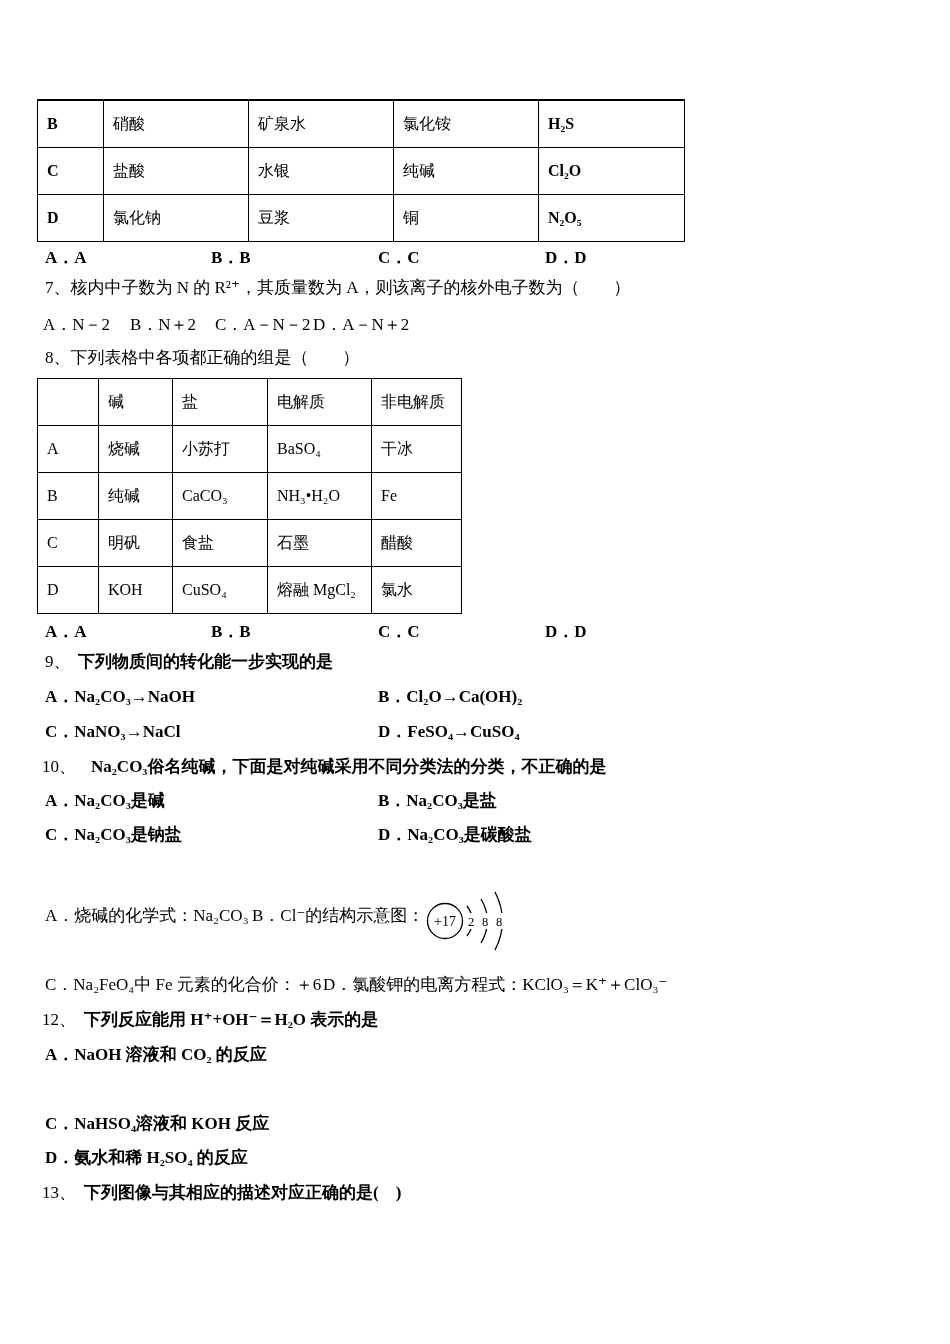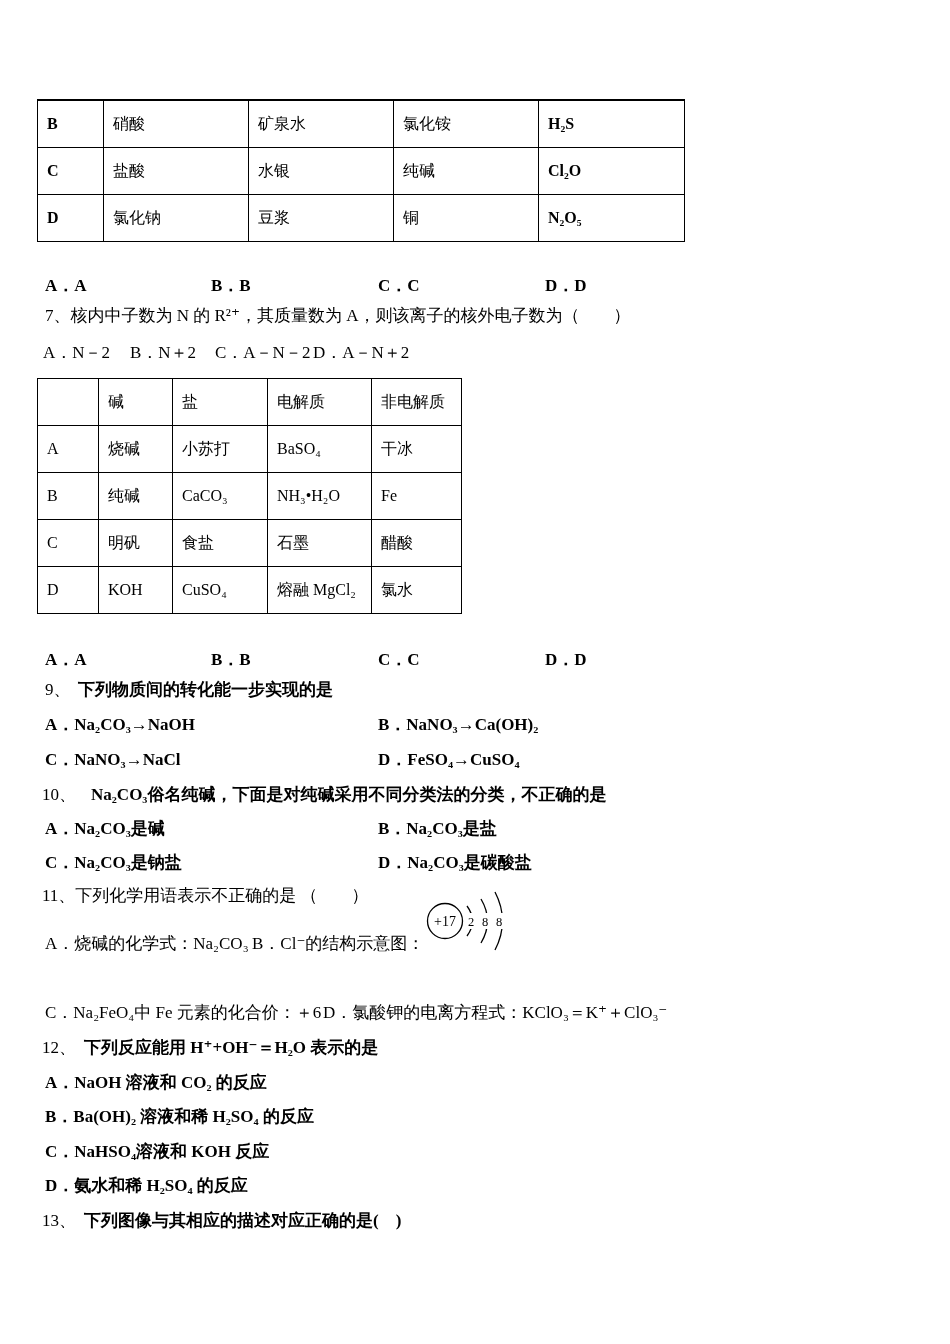--- a/index.html
+++ b/index.html
@@ -5,21 +5,21 @@
   html,body{margin:0;padding:0;background:#ffffff;}
   #page{
     position:relative;
     width:950px;height:1344px;
     background:#ffffff;
     color:#000;
     font-family:"Liberation Serif","DejaVu Serif",serif;
     font-size:17px;
     overflow:hidden;
   }
-  .line{position:absolute;left:0;right:0;white-space:nowrap;line-height:21px;margin-top:28px;}
+  .line{position:absolute;left:0;right:0;white-space:nowrap;line-height:21px;}
   .tab{position:absolute;white-space:nowrap;}
   .bold{font-weight:bold;}
   table{position:absolute;border-collapse:collapse;table-layout:fixed;background:#fff;}
   td{border:1px solid #000;height:46px;padding:0 2px 0 9px;font-size:16px;vertical-align:middle;overflow:hidden;}
   #table1{left:37px;top:99px;width:647px;border-top:2px solid #000;}
   #table1 td.lbl,#table1 td.frm{font-weight:bold;}
   #table2{left:37px;top:378px;width:424px;}
   #diagram{position:absolute;left:424px;top:884px;width:95px;height:72px;}
   svg text{font-family:"Liberation Serif","DejaVu Serif",serif;}
 </style>
@@ -69,20 +69,21 @@
   </div>
 
   <div class="line" style="top:277px;left:45px;right:auto">7、核内中子数为 N 的 R²⁺，其质量数为 A，则该离子的核外电子数为（　　）</div>
   <div class="line" style="top:314px">
     <span class="tab" style="left:43px">A．N－2</span>
     <span class="tab" style="left:130px">B．N＋2</span>
     <span class="tab" style="left:215px">C．A－N－2</span>
     <span class="tab" style="left:313px">D．A－N＋2</span>
   </div>
 
+  <div class="line" style="top:347px;left:45px;right:auto">8、下列表格中各项都正确的组是（　　）</div>
 
   <table id="table2">
     <colgroup>
         <col style="width:61px">
         <col style="width:74px">
         <col style="width:95px">
         <col style="width:104px">
         <col style="width:90px">
       </colgroup>
     <tbody>
@@ -130,41 +131,40 @@
     <span class="tab" style="left:378px">C．C</span>
     <span class="tab" style="left:545px">D．D</span>
   </div>
 
   <div class="line" style="top:651px">
     <span class="tab" style="left:45px">9、</span>
     <span class="tab bold" style="left:78px">下列物质间的转化能一步实现的是</span>
   </div>
   <div class="line bold" style="top:686px">
     <span class="tab" style="left:45px">A．Na₂CO₃→NaOH</span>
-    <span class="tab" style="left:378px">B．NaNO₃→Ca(OH)₂</span>
+    <span class="tab" style="left:378px">B．Cl₂O→Ca(OH)₂</span>
   </div>
   <div class="line bold" style="top:721px">
     <span class="tab" style="left:45px">C．NaNO₃→NaCl</span>
     <span class="tab" style="left:378px">D．FeSO₄→CuSO₄</span>
   </div>
 
   <div class="line" style="top:756px">
     <span class="tab" style="left:42px">10、</span>
     <span class="tab bold" style="left:91px">Na₂CO₃俗名纯碱，下面是对纯碱采用不同分类法的分类，不正确的是</span>
   </div>
   <div class="line bold" style="top:790px">
     <span class="tab" style="left:45px">A．Na₂CO₃是碱</span>
     <span class="tab" style="left:378px">B．Na₂CO₃是盐</span>
   </div>
   <div class="line bold" style="top:824px">
     <span class="tab" style="left:45px">C．Na₂CO₃是钠盐</span>
     <span class="tab" style="left:378px">D．Na₂CO₃是碳酸盐</span>
   </div>
 
-  <div class="line" style="top:857px;left:42px;right:auto">11、下列化学用语表示不正确的是 （　　）</div>
   <div class="line" style="top:905px">
     <span class="tab" style="left:45px">A．烧碱的化学式：Na₂CO₃</span>
     <span class="tab" style="left:252px">B．Cl⁻的结构示意图：</span>
   </div>
   <div id="diagram">
     <svg width="95" height="72" viewBox="0 0 95 72">
       <circle cx="21" cy="37" r="17.5" fill="none" stroke="#000" stroke-width="1.3"></circle>
       <text x="21" y="42" text-anchor="middle" font-size="14">+17</text>
       <path d="M 43 22 Q 54 37 43 52" fill="none" stroke="#000" stroke-width="1.3"></path>
       <path d="M 57 15 Q 70 37 57 59" fill="none" stroke="#000" stroke-width="1.3"></path>
@@ -180,21 +180,20 @@
   <div class="line" style="top:974px">
     <span class="tab" style="left:45px">C．Na₂FeO₄中 Fe 元素的化合价：＋6</span>
     <span class="tab" style="left:323px">D．氯酸钾的电离方程式：KClO₃＝K⁺＋ClO₃⁻</span>
   </div>
 
   <div class="line" style="top:1009px">
     <span class="tab" style="left:42px">12、</span>
     <span class="tab bold" style="left:84px">下列反应能用 H⁺+OH⁻＝H₂O 表示的是</span>
   </div>
   <div class="line bold" style="top:1044px;left:45px;right:auto">A．NaOH 溶液和 CO₂ 的反应</div>
-  <div class="line bold" style="top:1078px;left:45px;right:auto">B．Ba(OH)₂ 溶液和稀 H₂SO₄ 的反应</div>
   <div class="line bold" style="top:1113px;left:45px;right:auto">C．NaHSO₄溶液和 KOH 反应</div>
   <div class="line bold" style="top:1147px;left:45px;right:auto">D．氨水和稀 H₂SO₄ 的反应</div>
 
   <div class="line" style="top:1182px">
     <span class="tab" style="left:42px">13、</span>
     <span class="tab bold" style="left:84px">下列图像与其相应的描述对应正确的是(　)</span>
   </div>
 
 </div>
 

